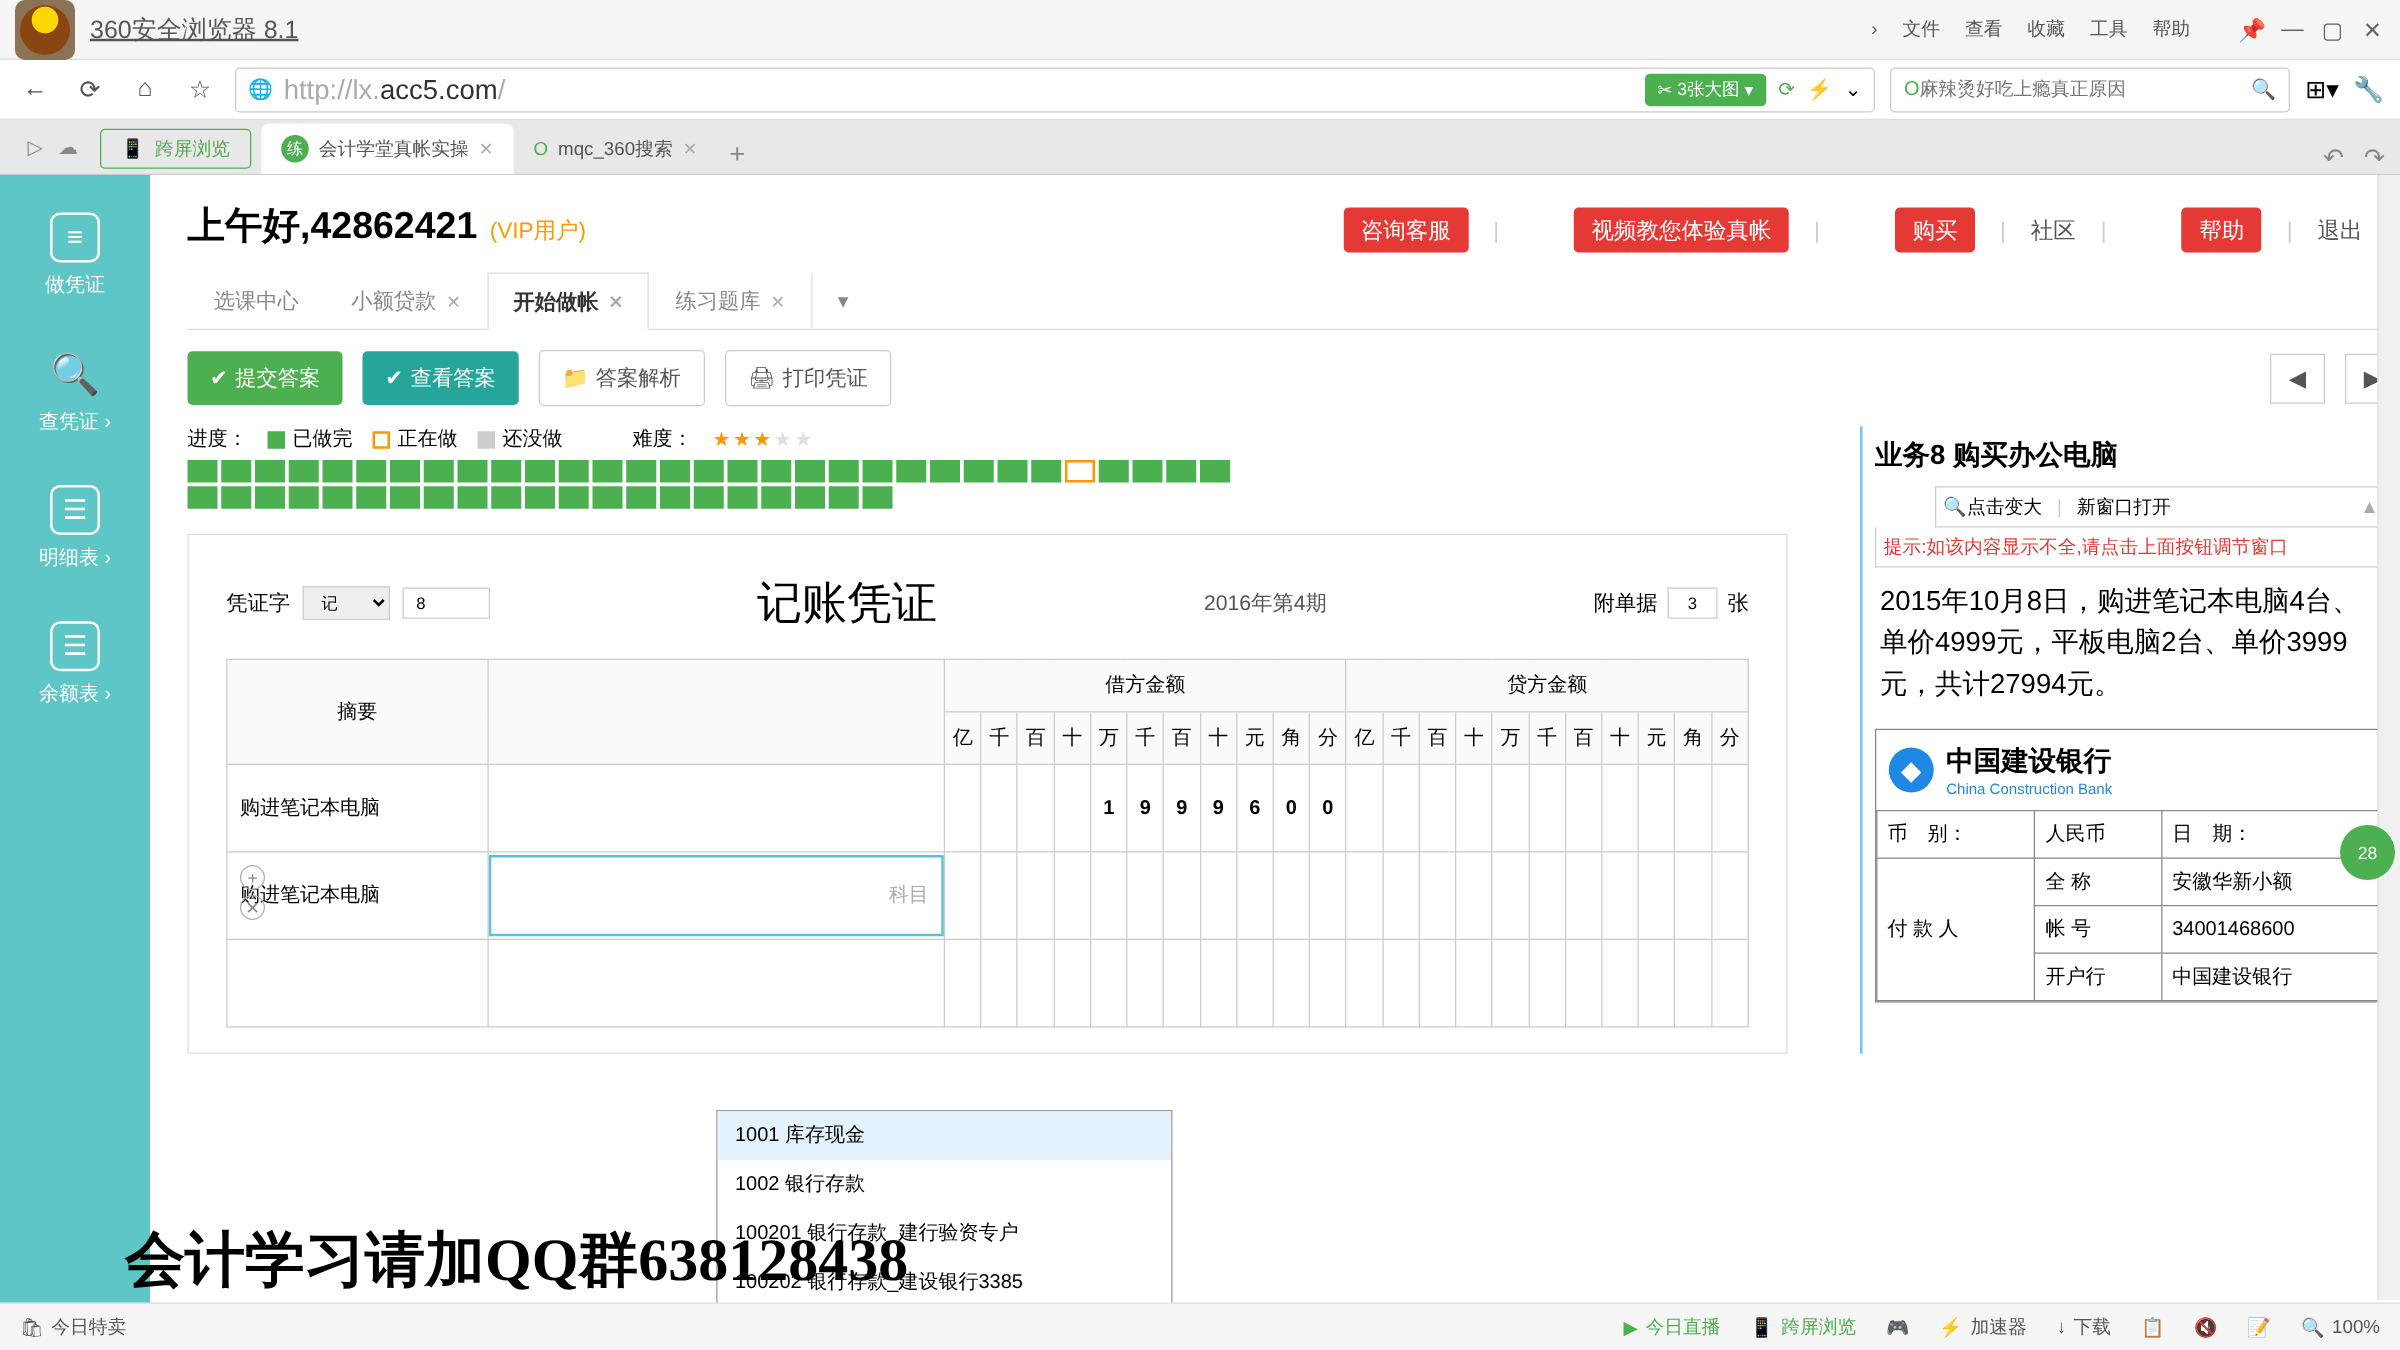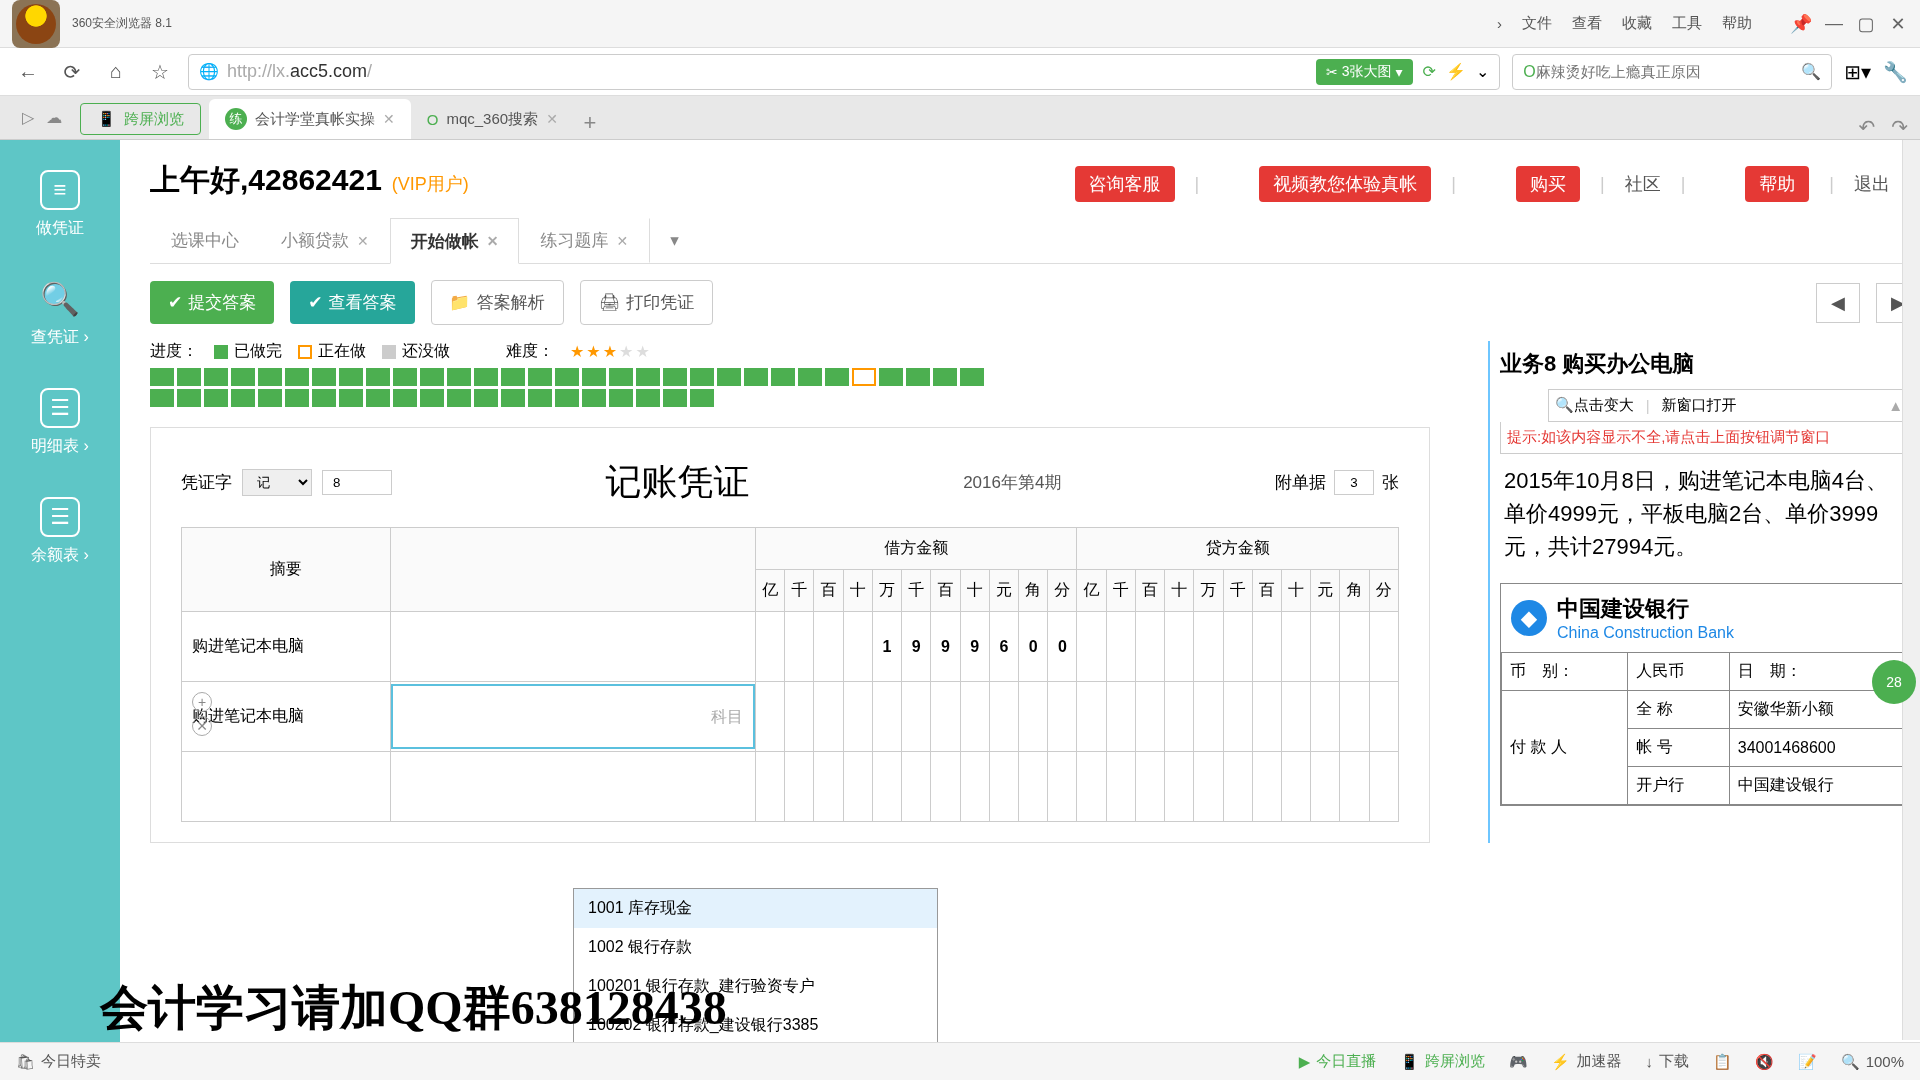--- a/index.html
+++ b/index.html
@@ -2,30 +2,30 @@
 <html><head>
 <meta charset="utf-8">
 <style>
 * { margin: 0; padding: 0; box-sizing: border-box; font-family: "Microsoft YaHei", Arial, sans-serif; }
 body { background: #fff; width: 1920px; height: 1080px; overflow: hidden; position: relative; }
 
 
 .browser-top { height: 48px; display: flex; align-items: center; background: #f5f5f5; border-bottom: 1px solid #ddd; padding: 0 12px; }
 .avatar { width: 48px; height: 48px; border-radius: 8px; background: #8b7355; margin-right: 12px; display: flex; align-items: center; justify-content: center; }
 .avatar-inner { width: 40px; height: 40px; background: radial-gradient(circle at 50% 30%, #ffd700 30%, #8b4513 32%); border-radius: 50%; }
-.browser-title { font-size: 12px; color: #555; }
+.browser-title { font-size: 20px; color: #555; text-decoration: underline; }
 .browser-menu { margin-left: auto; display: flex; gap: 20px; font-size: 15px; color: #555; align-items: center; }
 .browser-menu span { cursor: pointer; }
 .win-controls { display: flex; gap: 12px; margin-left: 20px; }
 .win-btn { width: 20px; height: 20px; display: flex; align-items: center; justify-content: center; font-size: 18px; color: #666; }
 
 .url-bar-row { height: 48px; display: flex; align-items: center; padding: 0 12px; gap: 12px; background: #fff; border-bottom: 1px solid #ddd; }
 .nav-btn { width: 32px; height: 32px; border-radius: 50%; display: flex; align-items: center; justify-content: center; font-size: 20px; color: #555; cursor: pointer; }
 .url-box { flex: 1; height: 36px; border: 1px solid #ccc; border-radius: 4px; display: flex; align-items: center; padding: 0 10px; gap: 8px; }
-.url-text { color: #888; font-size: 18px; }
+.url-text { color: #888; font-size: 22px; }
 .url-host { color: #333; }
 .url-actions { display: flex; gap: 10px; align-items: center; }
 .pill-btn { background: #4caf50; color: #fff; padding: 4px 10px; border-radius: 4px; font-size: 14px; display: flex; align-items: center; gap: 4px; }
 .search-box { height: 36px; border: 1px solid #ccc; border-radius: 4px; display: flex; align-items: center; padding: 0 10px; width: 320px; }
 .search-box input { border: none; outline: none; flex: 1; font-size: 15px; color: #888; }
 
 .tab-row { height: 44px; display: flex; align-items: flex-end; padding: 0 12px; background: #e8e8e8; border-bottom: 1px solid #ccc; }
 .tab-lead { display: flex; gap: 12px; padding: 0 10px; align-items: center; height: 100%; }
 .tab { height: 40px; padding: 0 16px; display: flex; align-items: center; gap: 8px; border-radius: 6px 6px 0 0; font-size: 15px; color: #555; position: relative; }
 .tab.active { background: #fff; }
@@ -104,21 +104,21 @@
 
 
 .side { width: 432px; border-left: 2px solid #6ec6ff; padding: 0 10px; }
 .side-title { font-size: 22px; font-weight: bold; margin-bottom: 10px; padding-top: 8px; }
 .side-toolbar { border: 1px solid #ccc; padding: 6px; font-size: 15px; display: flex; align-items: center; gap: 12px; margin-left: 48px; }
 .side-hint { color: #e53935; font-size: 15px; padding: 6px; border: 1px solid #ccc; border-top: none; }
 .side-desc { font-size: 22px; padding: 10px 4px; line-height: 1.5; }
 .side-doc { border: 1px solid #888; margin-top: 10px; }
 .side-doc-header { display: flex; align-items: center; gap: 10px; padding: 10px; font-size: 22px; font-weight: bold; }
 .ccb-logo { width: 36px; height: 36px; border-radius: 50%; background: #1e88e5; display: flex; align-items: center; justify-content: center; color: #fff; font-size: 20px; }
-.ccb-sub { font-size: 16px; color: #1e88e5; font-weight: normal; }
+.ccb-sub { font-size: 12px; color: #1e88e5; font-weight: normal; }
 .side-doc-table { border-collapse: collapse; width: 100%; font-size: 16px; }
 .side-doc-table td { border: 1px solid #888; padding: 8px; }
 
 
 .bottom-bar { height: 38px; background: #f5f5f5; border-top: 1px solid #ddd; display: flex; align-items: center; padding: 0 16px; gap: 20px; font-size: 15px; color: #555; }
 .bottom-right { margin-left: auto; display: flex; gap: 24px; align-items: center; }
 .bottom-item { display: flex; align-items: center; gap: 6px; cursor: pointer; }
 .green-text { color: #4caf50; }
 
 

